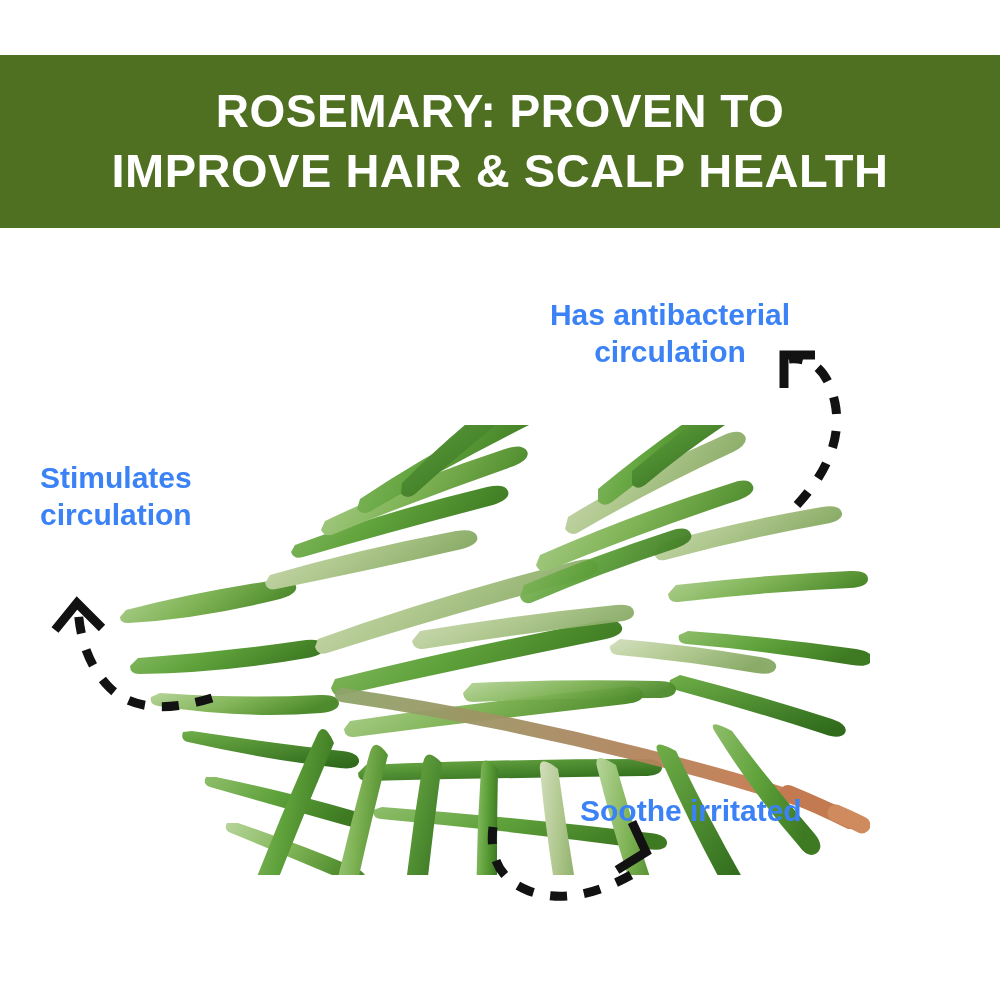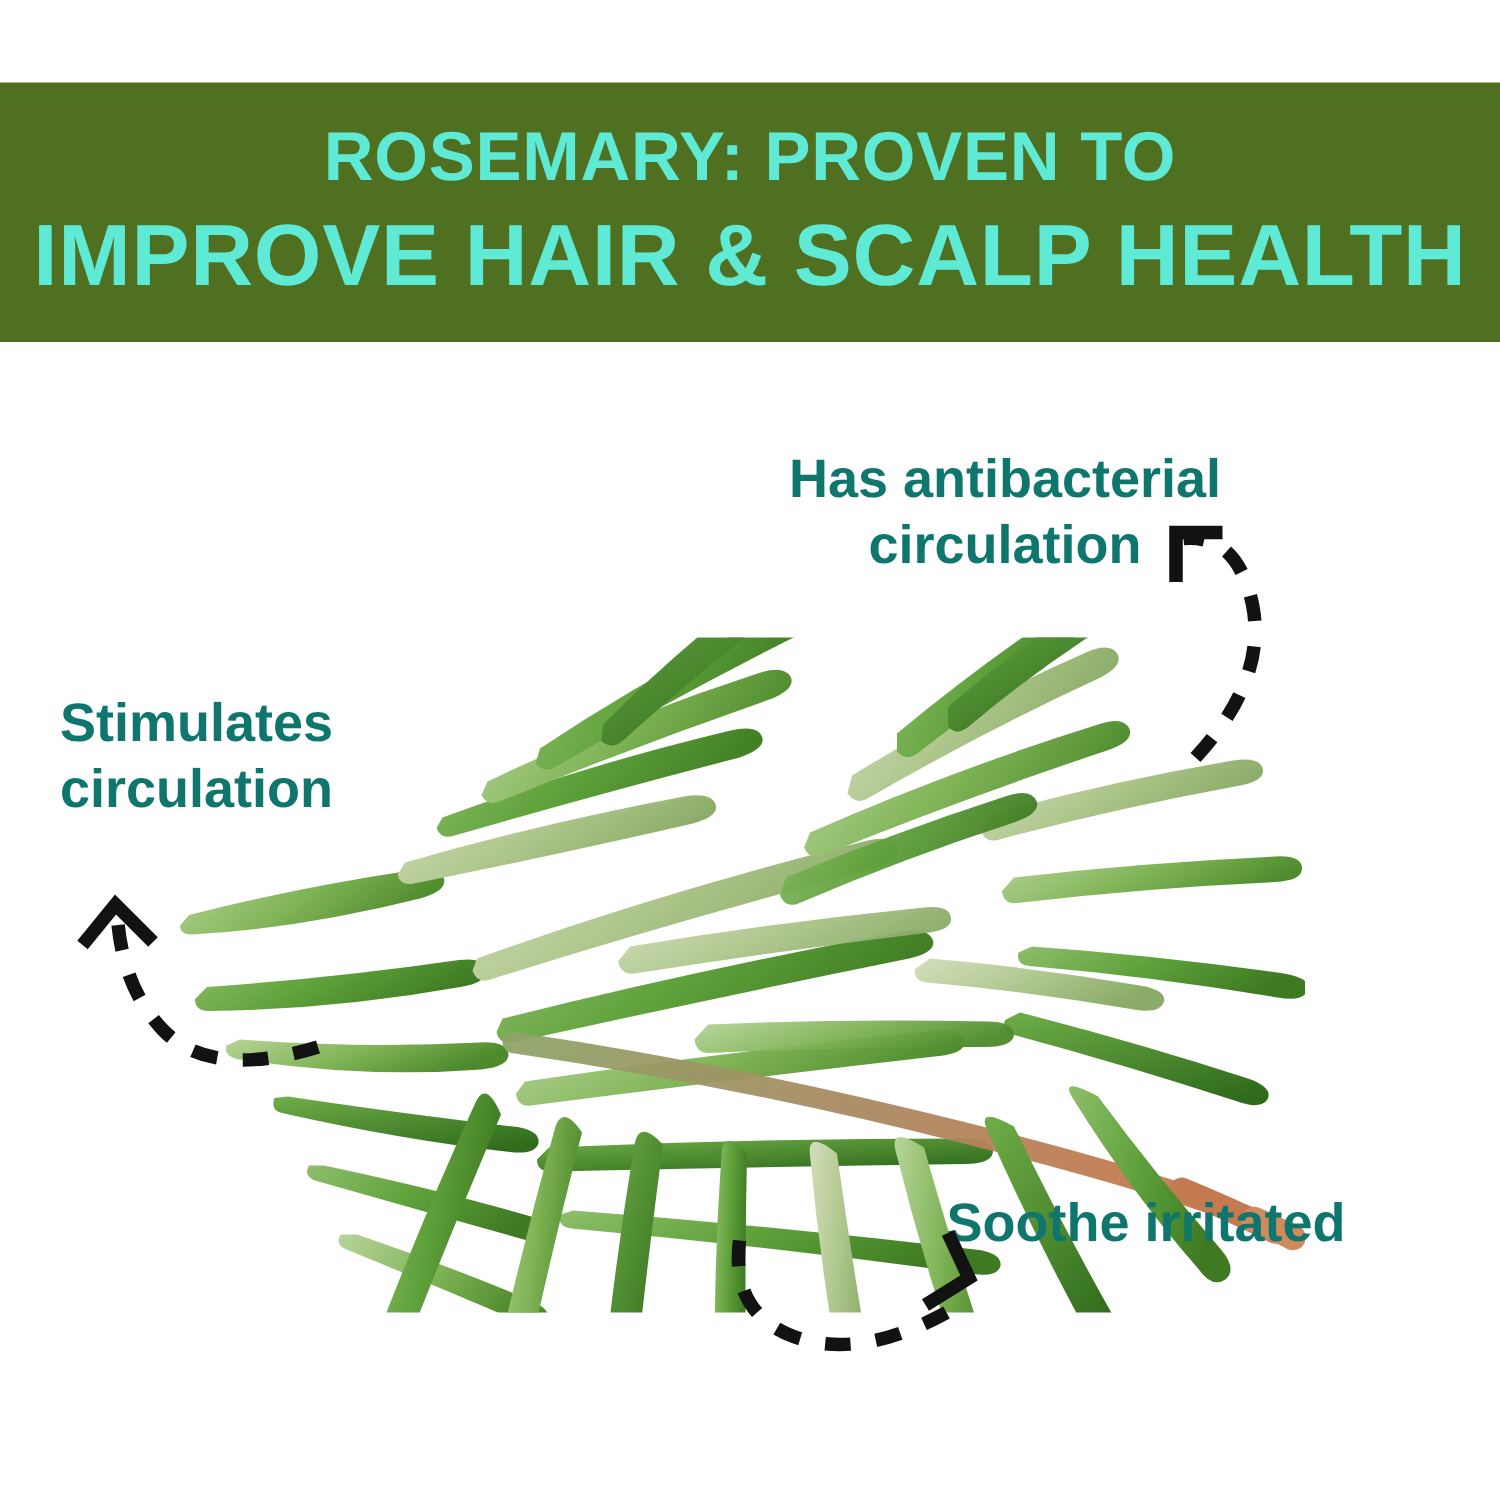--- a/index.html
+++ b/index.html
@@ -23,54 +23,53 @@
     position:absolute;
     left:0; top:55px;
     width:1000px; height:173px;
     background:#4F7021;
     display:flex;
     flex-direction:column;
     align-items:center;
     justify-content:center;
   }
   .header-line {
-    color:#5eead4;
+    color:#ffffff;
     font-family:"Liberation Sans", sans-serif;
     font-weight:bold;
     font-size:46px;
     letter-spacing:0.5px;
     line-height:1.28;
     text-align:center;
     white-space:nowrap;
   }
-  .header-line.line2 { font-size:58px; }
+  .header-line.line2 { font-size:47px; }
 
   
   .annotation {
     position:absolute;
-    color:#0f766e;
+    color:#3b82f6;
     font-family:"Liberation Sans", sans-serif;
     font-weight:bold;
-    font-size:36px;
+    font-size:30px;
     line-height:1.22;
   }
   #label-antibacterial {
     left:500px; top:297px;
     width:340px;
     text-align:center;
   }
   #label-circulation {
     left:40px; top:460px;
     width:260px;
     text-align:left;
   }
   #label-soothe {
-    left:604px; top:793px;
+    left:580px; top:793px;
     width:320px;
-    text-align:center;
   }
 
   
   #arrow-layer {
     position:absolute;
     left:0; top:0;
     width:1000px; height:1000px;
     pointer-events:none;
   }
   .arrow-path {

